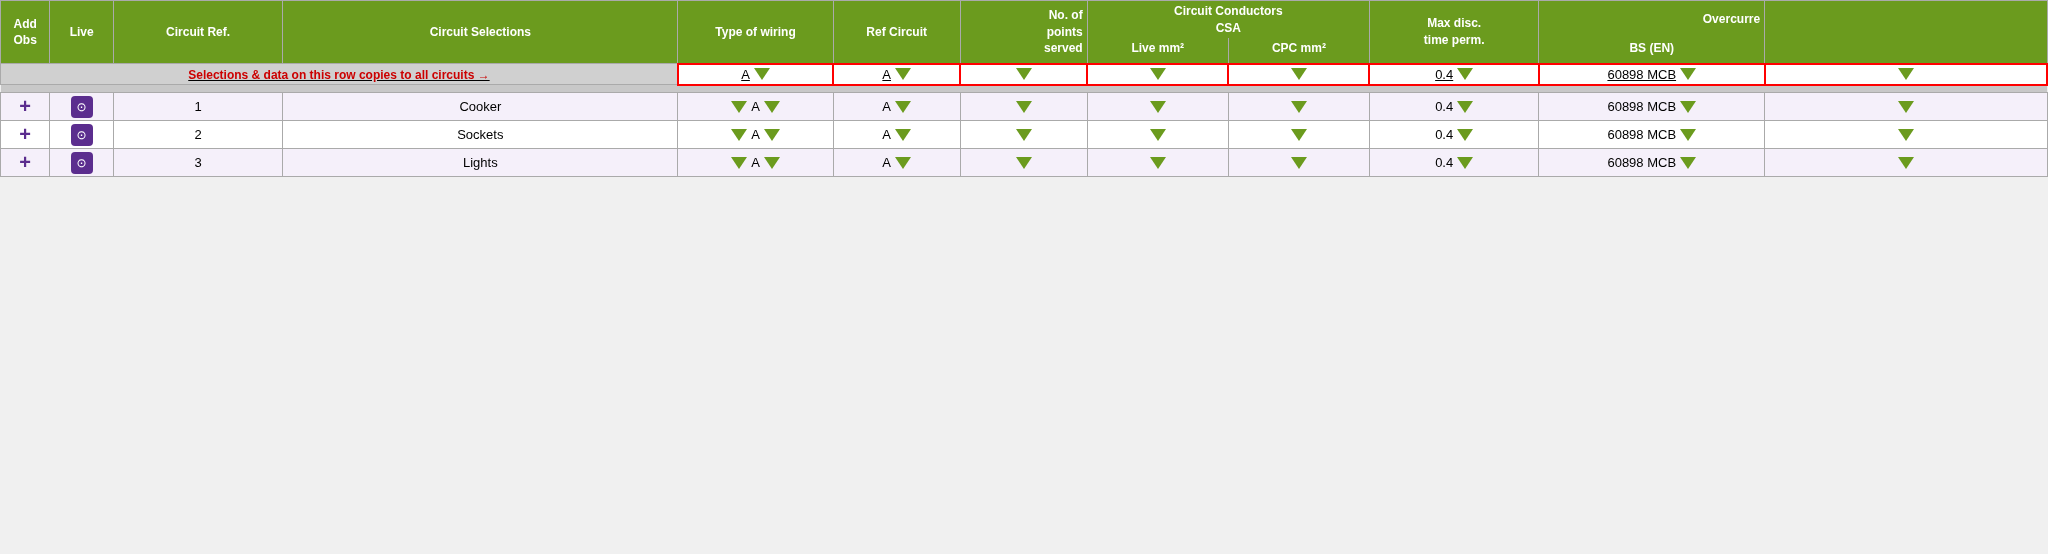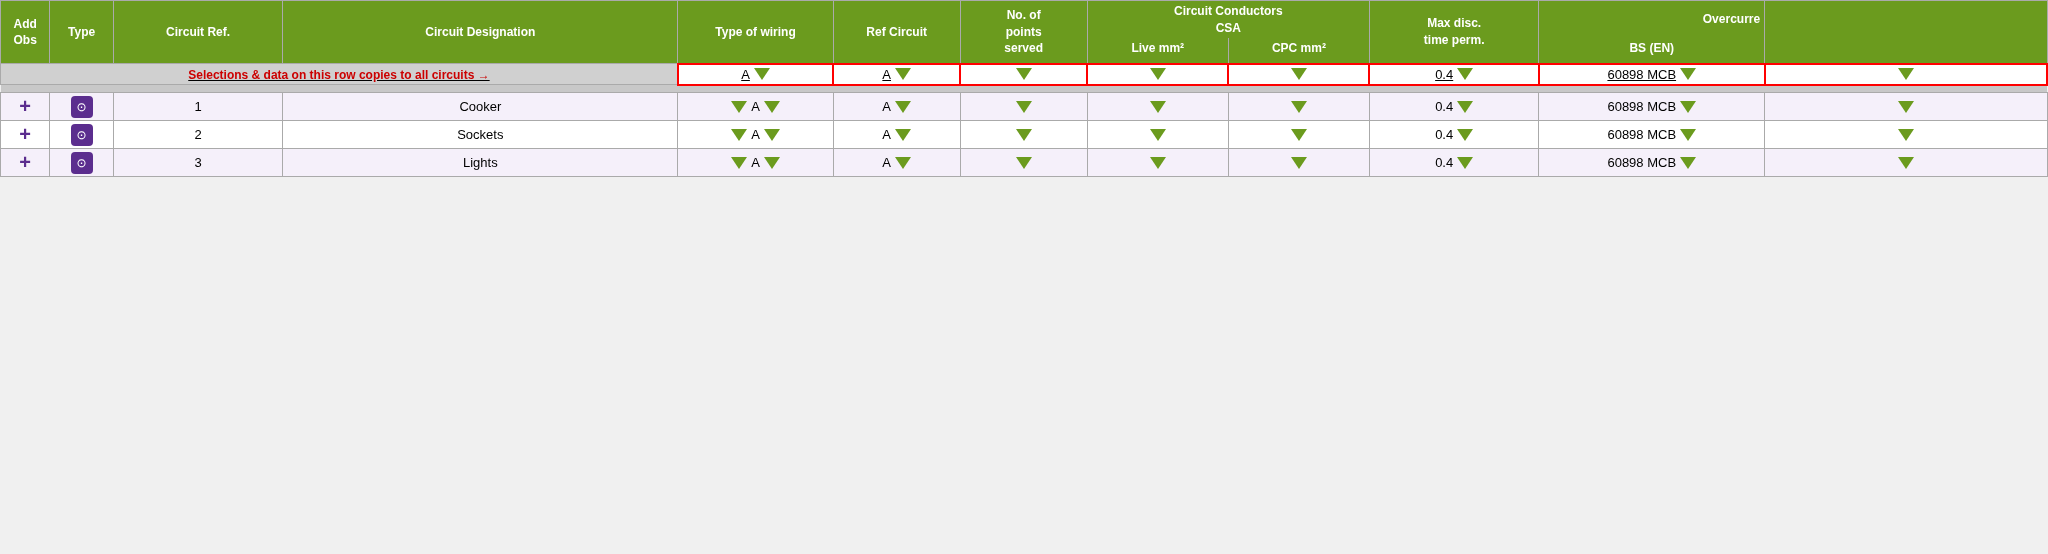--- a/index.html
+++ b/index.html
@@ -68,21 +68,21 @@
       justify-content: center;
       gap: 4px;
     }
 
     .col-add { width: 35px; }
     .col-copy { width: 45px; }
     .col-ref { width: 120px; }
     .col-designation { width: 280px; }
     .col-wiring { width: 110px; margin-top: 15px; }
     .col-refmethod { width: 90px; }
-    .col-points { width: 90px; }
+    .col-points { width: 90px; text-align: right; }
     .col-live { width: 100px; }
     .col-cpc { width: 100px; }
     .col-maxdisc { width: 120px; }
     .col-bsen { width: 160px; }
     .col-overcurr { width: 200px; }
 
     .green-header { background-color: #6b9b1e !important; color: white; }
 
     .arrow-down {
       width: 0;
@@ -119,27 +119,27 @@
       <col class="col-overcurr">
     </colgroup>
     <thead>
 
       <tr class="header-top">
         <th rowspan="3" class="green-header col-add">
           <span class="header-label">Add
 Obs</span>
         </th>
         <th rowspan="3" class="green-header col-copy">
-          <span class="header-label">Type</span>
+          <span class="header-label">Live</span>
         </th>
         <th rowspan="3" class="green-header col-ref">
           <span class="header-label">Circuit Ref.</span>
         </th>
         <th rowspan="3" class="green-header col-designation">
-          <span class="header-label">Circuit Designation</span>
+          <span class="header-label">Circuit Selections</span>
         </th>
         <th rowspan="3" class="green-header col-wiring">
           <span class="header-label">Type of wiring</span>
         </th>
         <th rowspan="3" class="green-header col-refmethod">
           <span class="header-label">Ref Circuit</span>
         </th>
         <th rowspan="3" class="green-header col-points">
           <span class="header-label">No. of<br>points<br>served</span>
         </th>

